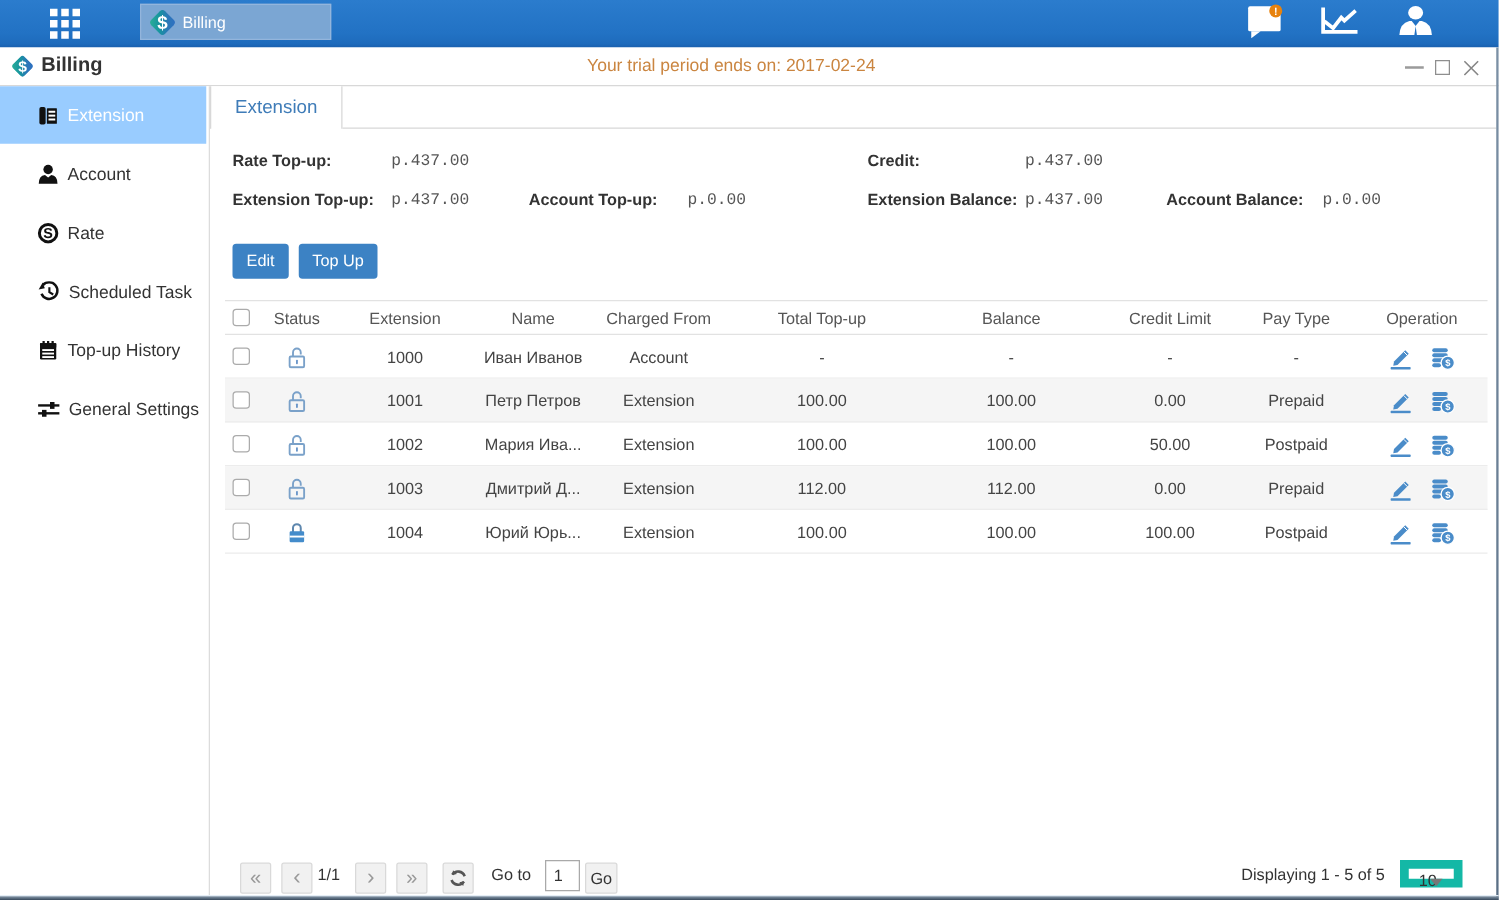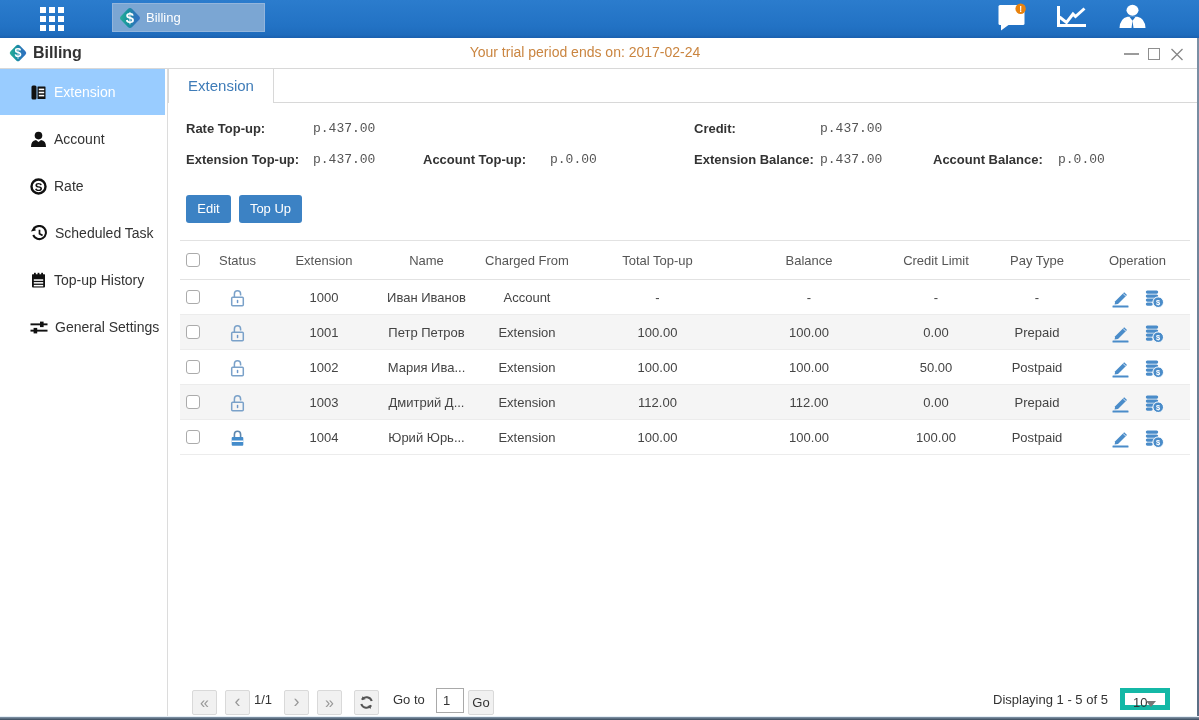--- a/index.html
+++ b/index.html
@@ -40,34 +40,34 @@
 #tabstrip .stripline { position:absolute; left:106px; top:33px; width:923px; height:1px; background:#d8d8d8; }
 
 .slabel { font-size:13px; font-weight:bold; color:#333; }
 .sval { font-size:13px; color:#555;font-family:Liberation Mono, monospace; }
 
 .btn { position:absolute; background:#3c82c4; color:#fff; font-size:13px; text-align:center; line-height:28px; height:28px; border-radius:3px; }
 
 
 #grid { left:180px; top:240px; width:1010px; }
 .trow { display:flex; align-items:center; height:35px; font-size:13px; color:#444; }
-.trow.hdr { height:40px; border-top:1px solid #e2e2e2; border-bottom:1px solid #e2e2e2; color:#555; }
+.trow.hdr { height:28px; border-top:1px solid #e2e2e2; border-bottom:1px solid #e2e2e2; color:#555; }
 .trow.r { border-bottom:1px solid #ececec; }
 .trow.alt { background:#f5f5f5; }
 .c0{width:26px;} .c1{width:63px;} .c2{width:110px;} .c3{width:95px;} .c4{width:106px;}
 .c5{width:155px;} .c6{width:148px;} .c7{width:106px;} .c8{width:96px;} .c9{width:105px;}
 .tc { text-align:center; }
 .cb { width:14px; height:14px; border:1px solid #ababab; border-radius:3px; background:#fff; margin-left:6px; }
 .ops { display:flex; justify-content:center; align-items:center; gap:16px; }
 
 
 .pbtn { position:absolute; top:690px; height:25px; background:#f1f1f1; border:1px solid #d9d9d9; border-radius:2px; color:#999; text-align:center; font-size:14px; line-height:23px; }
 .ptxt { position:absolute; top:687px; font-size:13px; color:#333; line-height:25px; }
 #goto-input { position:absolute; left:436px; top:688px; width:28px; height:25px; border:1px solid #a9a9a9; background:#fff; font-size:13px; color:#333; text-align:left; padding-left:6px; line-height:23px; }
-#pagesize { position:absolute; left:1120px; top:688px; width:50px; height:22px; border:5px solid #14b8a6; background:#fff; font-size:13px; color:#333; }
+#pagesize { position:absolute; left:1120px; top:688px; width:50px; height:22px; border:7px solid #14b8a6; background:#fff; font-size:13px; color:#333; }
 #pagesize .num { position:absolute; left:8px; top:2px; }
 #pagesize .tri { position:absolute; right:9px; top:8px; width:0; height:0; border-left:5px solid transparent; border-right:5px solid transparent; border-top:6px solid #777; }
 </style>
 </head>
 <body>
 
 <div class="abs" id="topbar"></div>
 <div class="abs" id="gridicon">
   <div style="left:0;top:0"></div>
     <div style="left:9px;top:0"></div>

